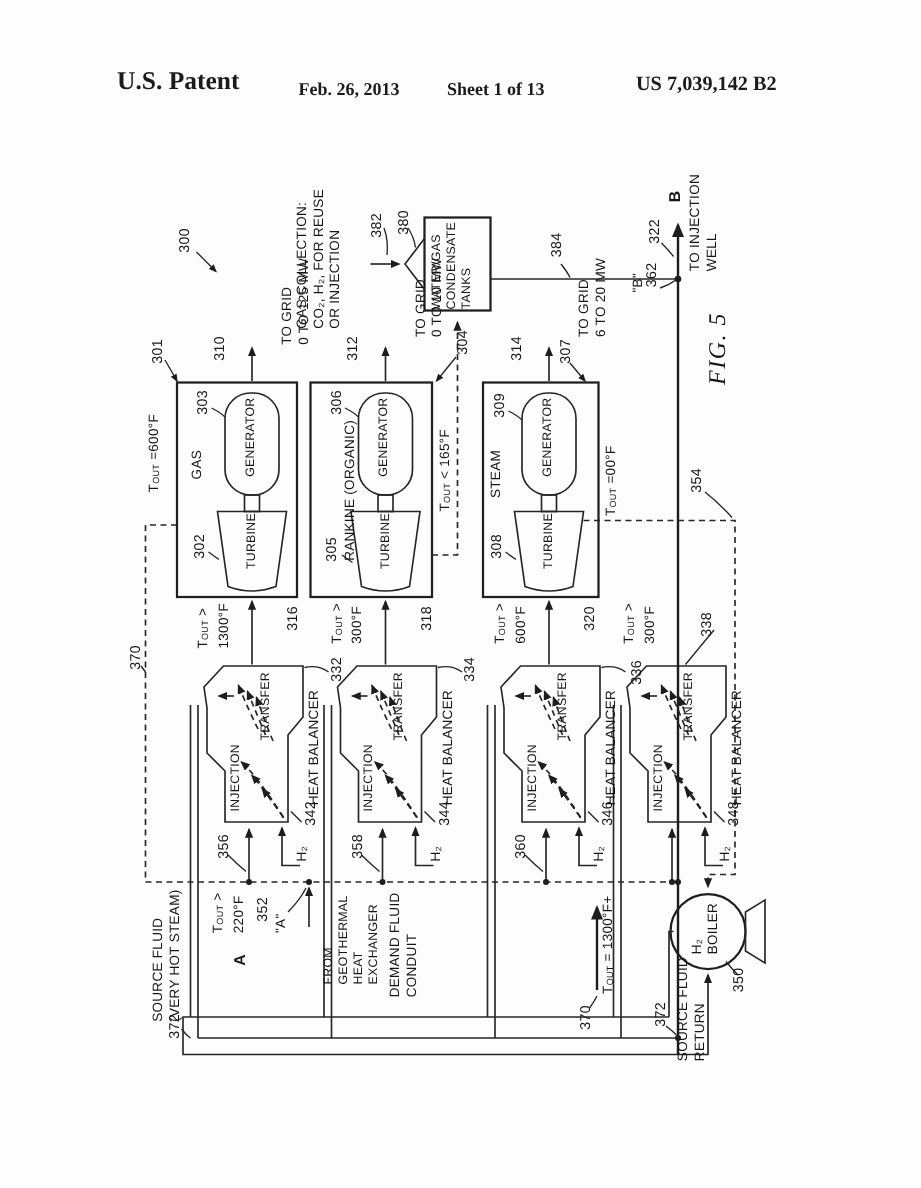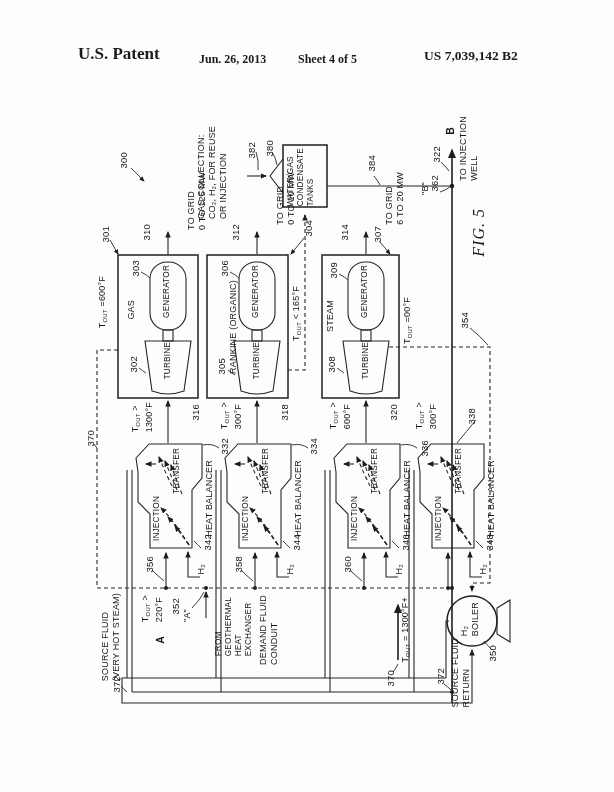--- a/index.html
+++ b/index.html
@@ -180,22 +180,22 @@
     <path class="lnq" d="M440,192 Q446,190 450,187"></path>
     <path class="lnq" d="M470,328 Q480,336 488,345"></path>
     <path class="lnq" d="M492,650 Q488,646 484,641"></path>
     <path class="lnq" d="M94,444 L97,448"></path>
     <path class="lnq" d="M393,672 Q396,668 398,664"></path>
     <path class="lnq" d="M121,686 Q124,690 127,692"></path>
     <path class="lnq" d="M444,684 Q448,687 451,690"></path>
   </svg>
 
   <div class="hdr" style="left:78px;top:44px;font-size:17px;">U.S. Patent</div>
-  <div class="hdr" style="left:199px;top:52px;font-size:12px;">Jun. 26, 2013</div>
-  <div class="hdr" style="left:298px;top:52px;font-size:12px;">Sheet 4 of 5</div>
+  <div class="hdr" style="left:199px;top:52px;font-size:12px;">Feb. 26, 2013</div>
+  <div class="hdr" style="left:298px;top:52px;font-size:12px;">Sheet 1 of 13</div>
   <div class="hdr" style="left:424px;top:48px;font-size:13.5px;">US 7,039,142 B2</div>
 
   <div class="vt ref" style="left:118px;top:152px;">300</div>
   <div class="vt fig" style="left:473px;top:208px;">FIG. 5</div>
 
   <div class="vt ref" style="left:100px;top:226px;">301</div>
   <div class="vt" style="left:126px;top:300px;">GAS</div>
   <div class="vt ref" style="left:130px;top:260px;">303</div>
   <div class="vt s8" style="left:162px;top:265px;">GENERATOR</div>
   <div class="vt ref" style="left:128px;top:356px;">302</div>

